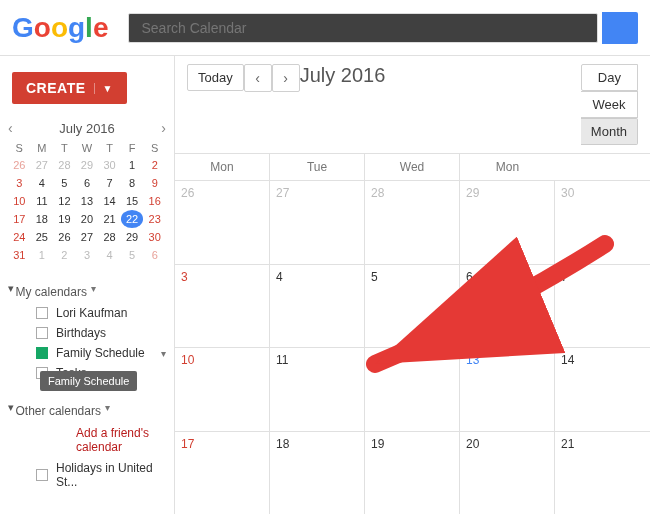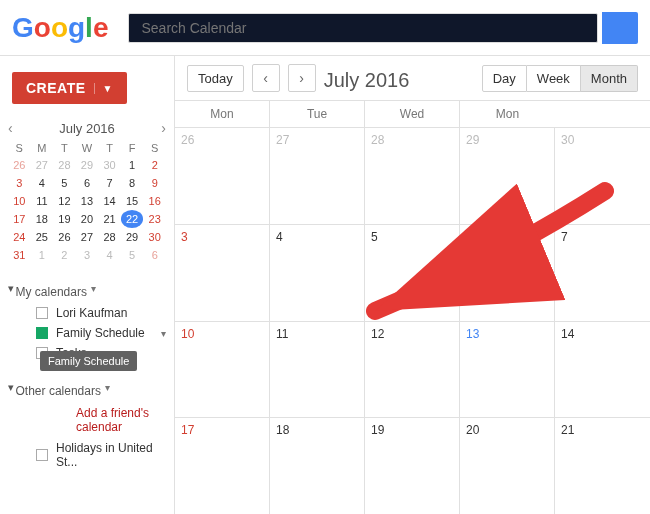--- a/index.html
+++ b/index.html
@@ -26,21 +26,21 @@
     .g-green { color: #34A853; }
 
     .search-bar {
       flex: 1;
       max-width: 500px;
       border: 1px solid #ddd;
       border-radius: 2px;
       padding: 6px 12px;
       font-size: 14px;
       color: #999;
-      background: #0f172a;
+      background: #404040;
     }
     .search-btn {
       width: 36px;
       height: 32px;
       background: #4285F4;
       border: none;
       margin-left: 4px;
       cursor: pointer;
       border-radius: 0 2px 2px 0;
     }
@@ -212,24 +212,23 @@
     .calendar-main {
       flex: 1;
       display: flex;
       flex-direction: column;
       overflow: hidden;
     }
 
     
     .cal-toolbar {
       display: flex;
-      align-items: flex-end;
+      align-items: flex-start;
       padding: 8px 12px;
       border-bottom: 1px solid #e0e0e0;
-      gap: 8px;
     }
     .cal-toolbar-btn {
       border: 1px solid #d0d0d0;
       background: #fff;
       padding: 5px 10px;
       border-radius: 2px;
       cursor: pointer;
       font-size: 13px;
       color: #333;
     }
@@ -247,20 +246,21 @@
       color: #666;
     }
     .cal-date-title {
       font-size: 20px;
       color: #555;
       flex: 1;
       font-weight: 300;
     }
     .view-btns {
       display: flex;
+      flex-direction: column;
     }
     .view-btn {
       border: 1px solid #d0d0d0;
       background: #fff;
       padding: 5px 10px;
       cursor: pointer;
       font-size: 13px;
       color: #333;
     }
     .view-btn:first-child { border-radius: 2px 0 0 2px; }
@@ -421,20 +421,24 @@
     <div class="sidebar-section">
       <div class="sidebar-section-header">
         <span style="font-size:11px; color:#555; margin-right:2px;">▾</span>
         <span class="section-title">My calendars</span>
         <span class="expand-icon">▾</span>
       </div>
       <div class="calendar-item">
         <span class="calendar-checkbox"></span>
         <span class="calendar-item-label">Lori Kaufman</span>
       </div>
+      <div class="calendar-item">
+        <span class="calendar-checkbox"></span>
+        <span class="calendar-item-label">Birthdays</span>
+      </div>
       <div class="calendar-item" style="position:relative;">
         <span class="calendar-checkbox checked-teal"></span>
         <span class="calendar-item-label">Family Schedule</span>
         <span class="dropdown-icon">▾</span>
         <div class="tooltip">Family Schedule</div>
       </div>
       <div class="calendar-item">
         <span class="calendar-checkbox"></span>
         <span class="calendar-item-label">Tasks</span>
       </div>

